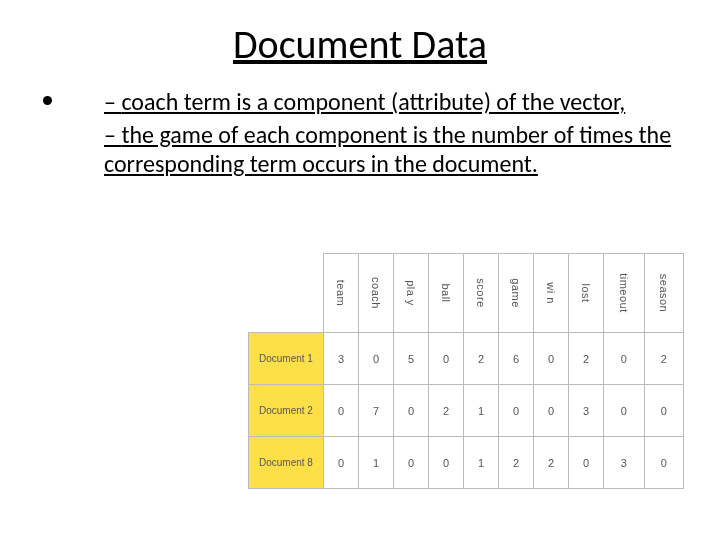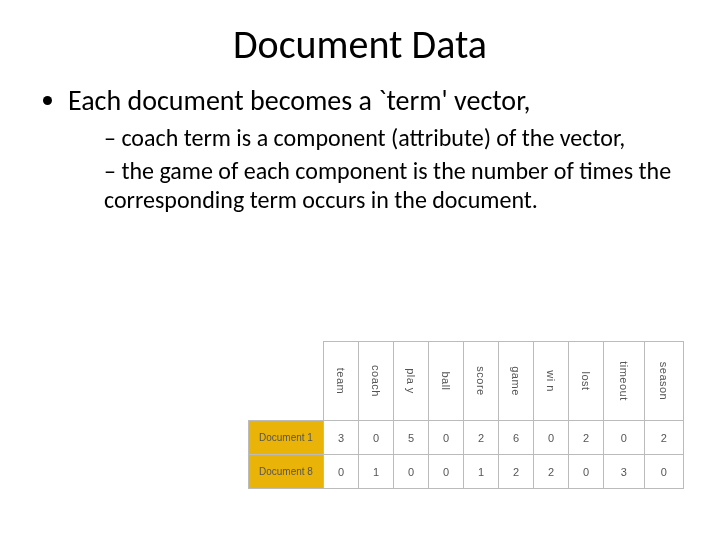--- a/index.html
+++ b/index.html
@@ -10,20 +10,21 @@
     background: #ffffff;
     font-family: Calibri, "Segoe UI", Arial, sans-serif;
     color: #000;
   }
   .slide {
     width: 720px;
     height: 527px;
     position: relative;
     box-sizing: border-box;
     padding: 20px 40px 20px 40px;
+    text-decoration: underline;
   }
   h1.title {
     margin: 0;
     text-align: center;
     font-size: 40px;
     font-weight: 400;
     letter-spacing: 0px;
   }
   ul.level1 {
     margin: 14px 0 0 0;
@@ -70,22 +71,22 @@
   table.doc-term th.col-head .rot {
     display: inline-block;
     transform: rotate(90deg);
     white-space: nowrap;
     letter-spacing: 0.5px;
   }
   table.doc-term th.row-head {
     border: 1px solid #bbb;
     font-weight: 400;
     font-size: 10px;
-    padding: 11px 10px;
-    background: #eab308;
+    padding: 20px 10px;
+    background: #fde047;
     text-align: center;
     white-space: nowrap;
   }
   table.doc-term td {
     border: 1px solid #bbb;
     width: 32px;
     height: 24px;
     text-align: center;
     font-size: 11px;
     background: #fff;
@@ -97,21 +98,20 @@
 </style>
 </head>
 <body>
 
 <div class="slide">
 
   <h1 class="title">Document Data</h1>
 
   <ul class="level1">
     <li>
-      <span>Each document becomes a `term' vector,</span>
       <ul class="level2">
         <li>coach term is a component (attribute) of the vector,</li>
         <li>the game of each component is the number of times the corresponding term occurs in the document.</li>
       </ul>
     </li>
   </ul>
 
   <div class="table-wrap">
     <table class="doc-term">
       <thead>
@@ -137,20 +137,33 @@
           <td>5</td>
           <td>0</td>
           <td>2</td>
           <td>6</td>
           <td>0</td>
           <td>2</td>
           <td>0</td>
           <td>2</td>
         </tr>
         <tr>
+          <th class="row-head">Document 2</th>
+          <td>0</td>
+          <td>7</td>
+          <td>0</td>
+          <td>2</td>
+          <td>1</td>
+          <td>0</td>
+          <td>0</td>
+          <td>3</td>
+          <td>0</td>
+          <td>0</td>
+        </tr>
+        <tr>
           <th class="row-head">Document 8</th>
           <td>0</td>
           <td>1</td>
           <td>0</td>
           <td>0</td>
           <td>1</td>
           <td>2</td>
           <td>2</td>
           <td>0</td>
           <td>3</td>

